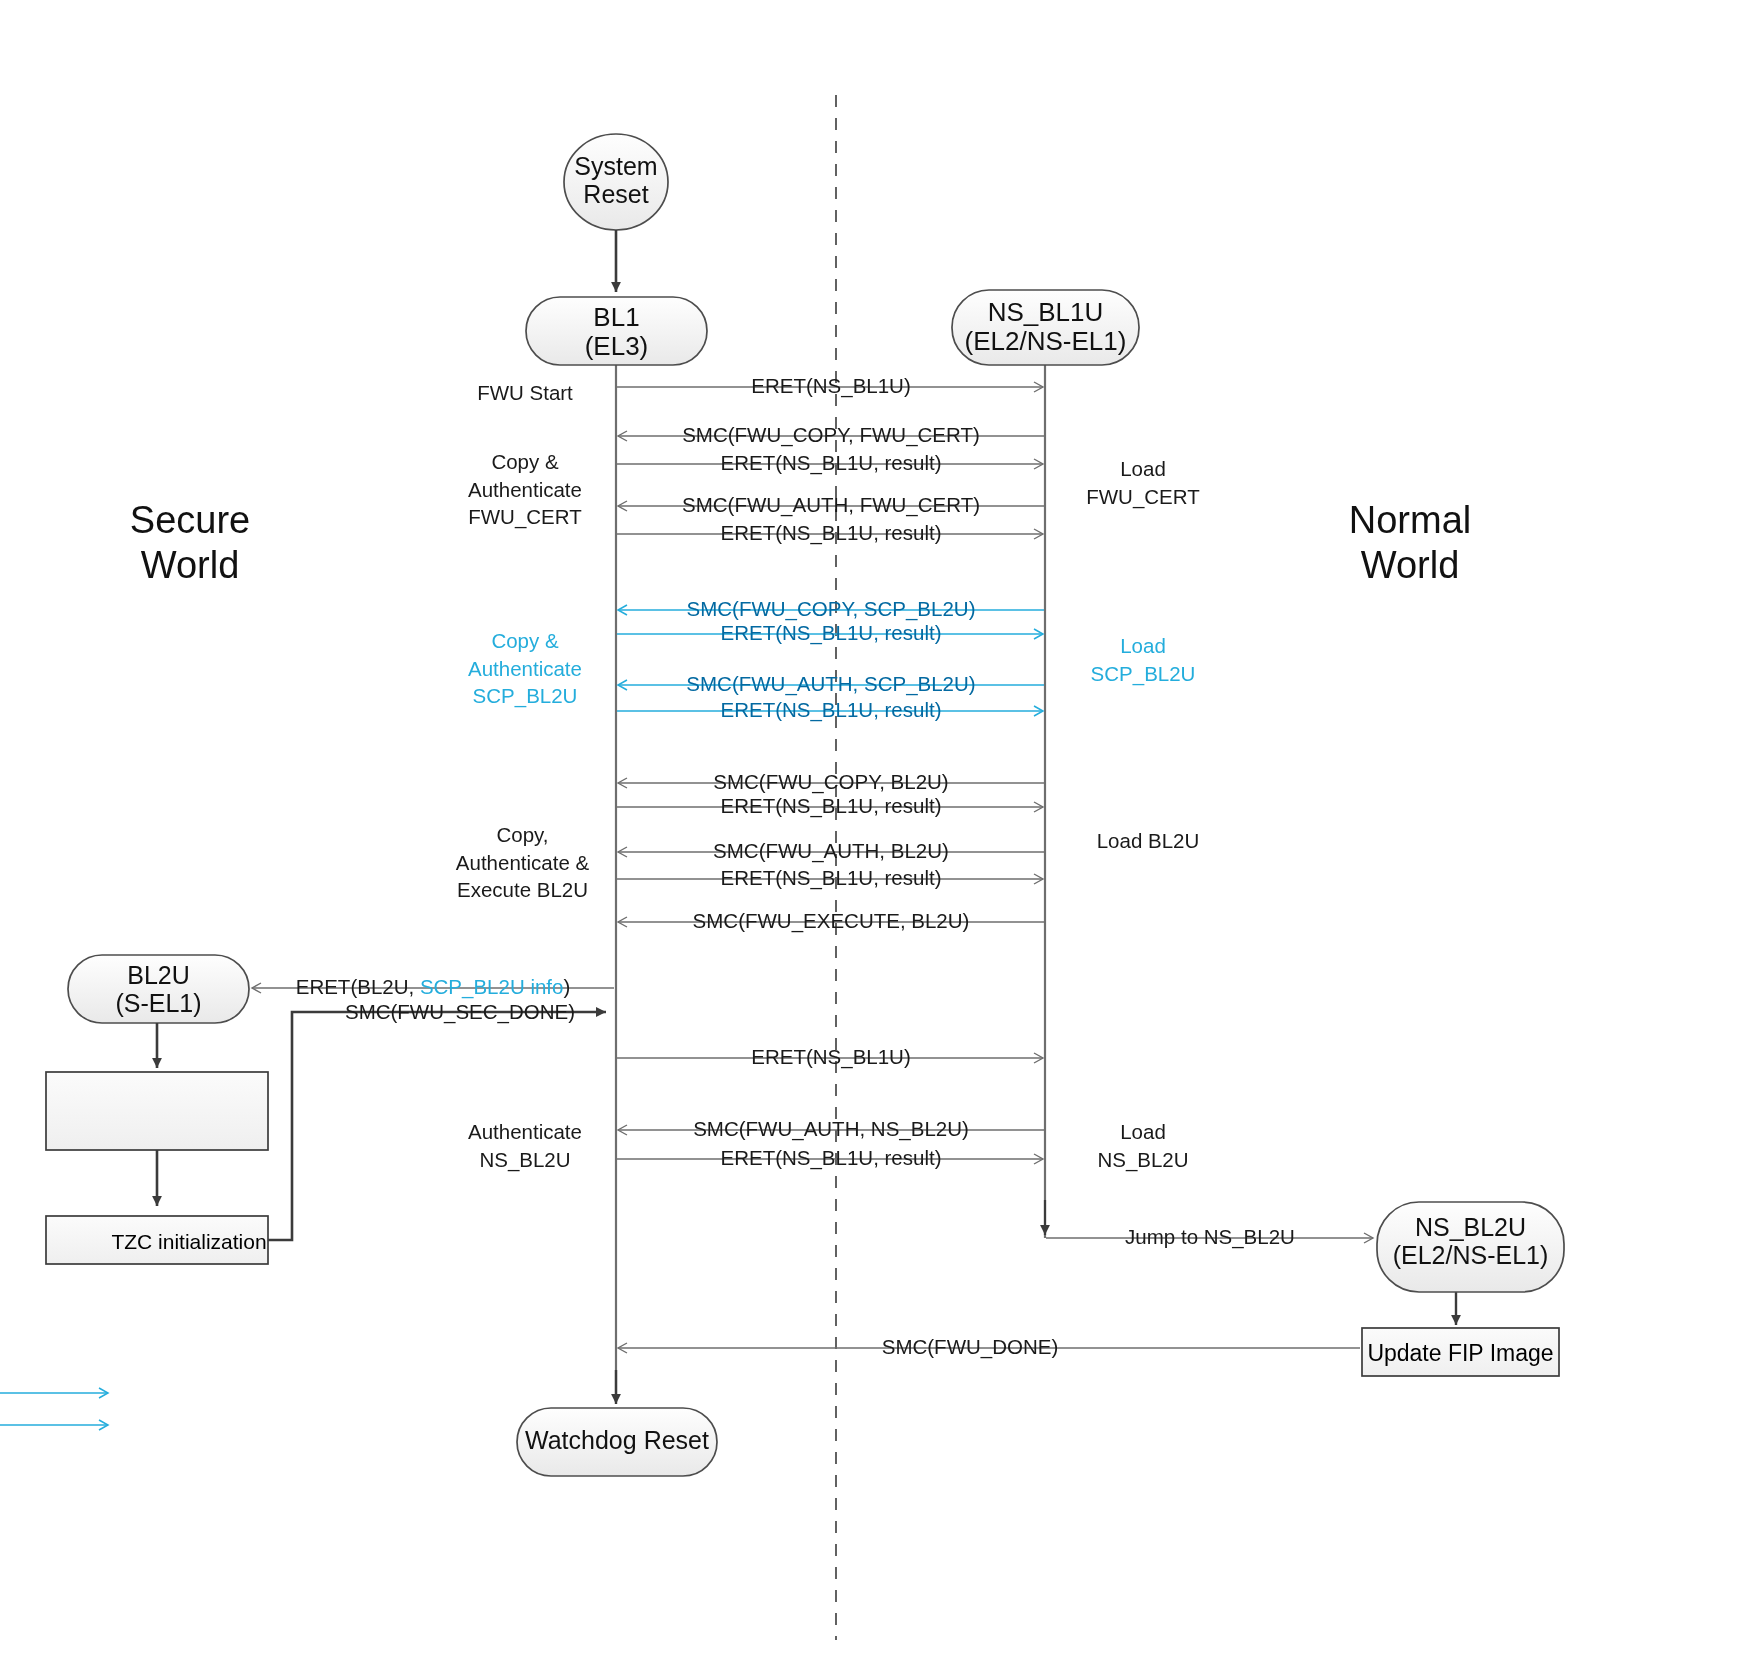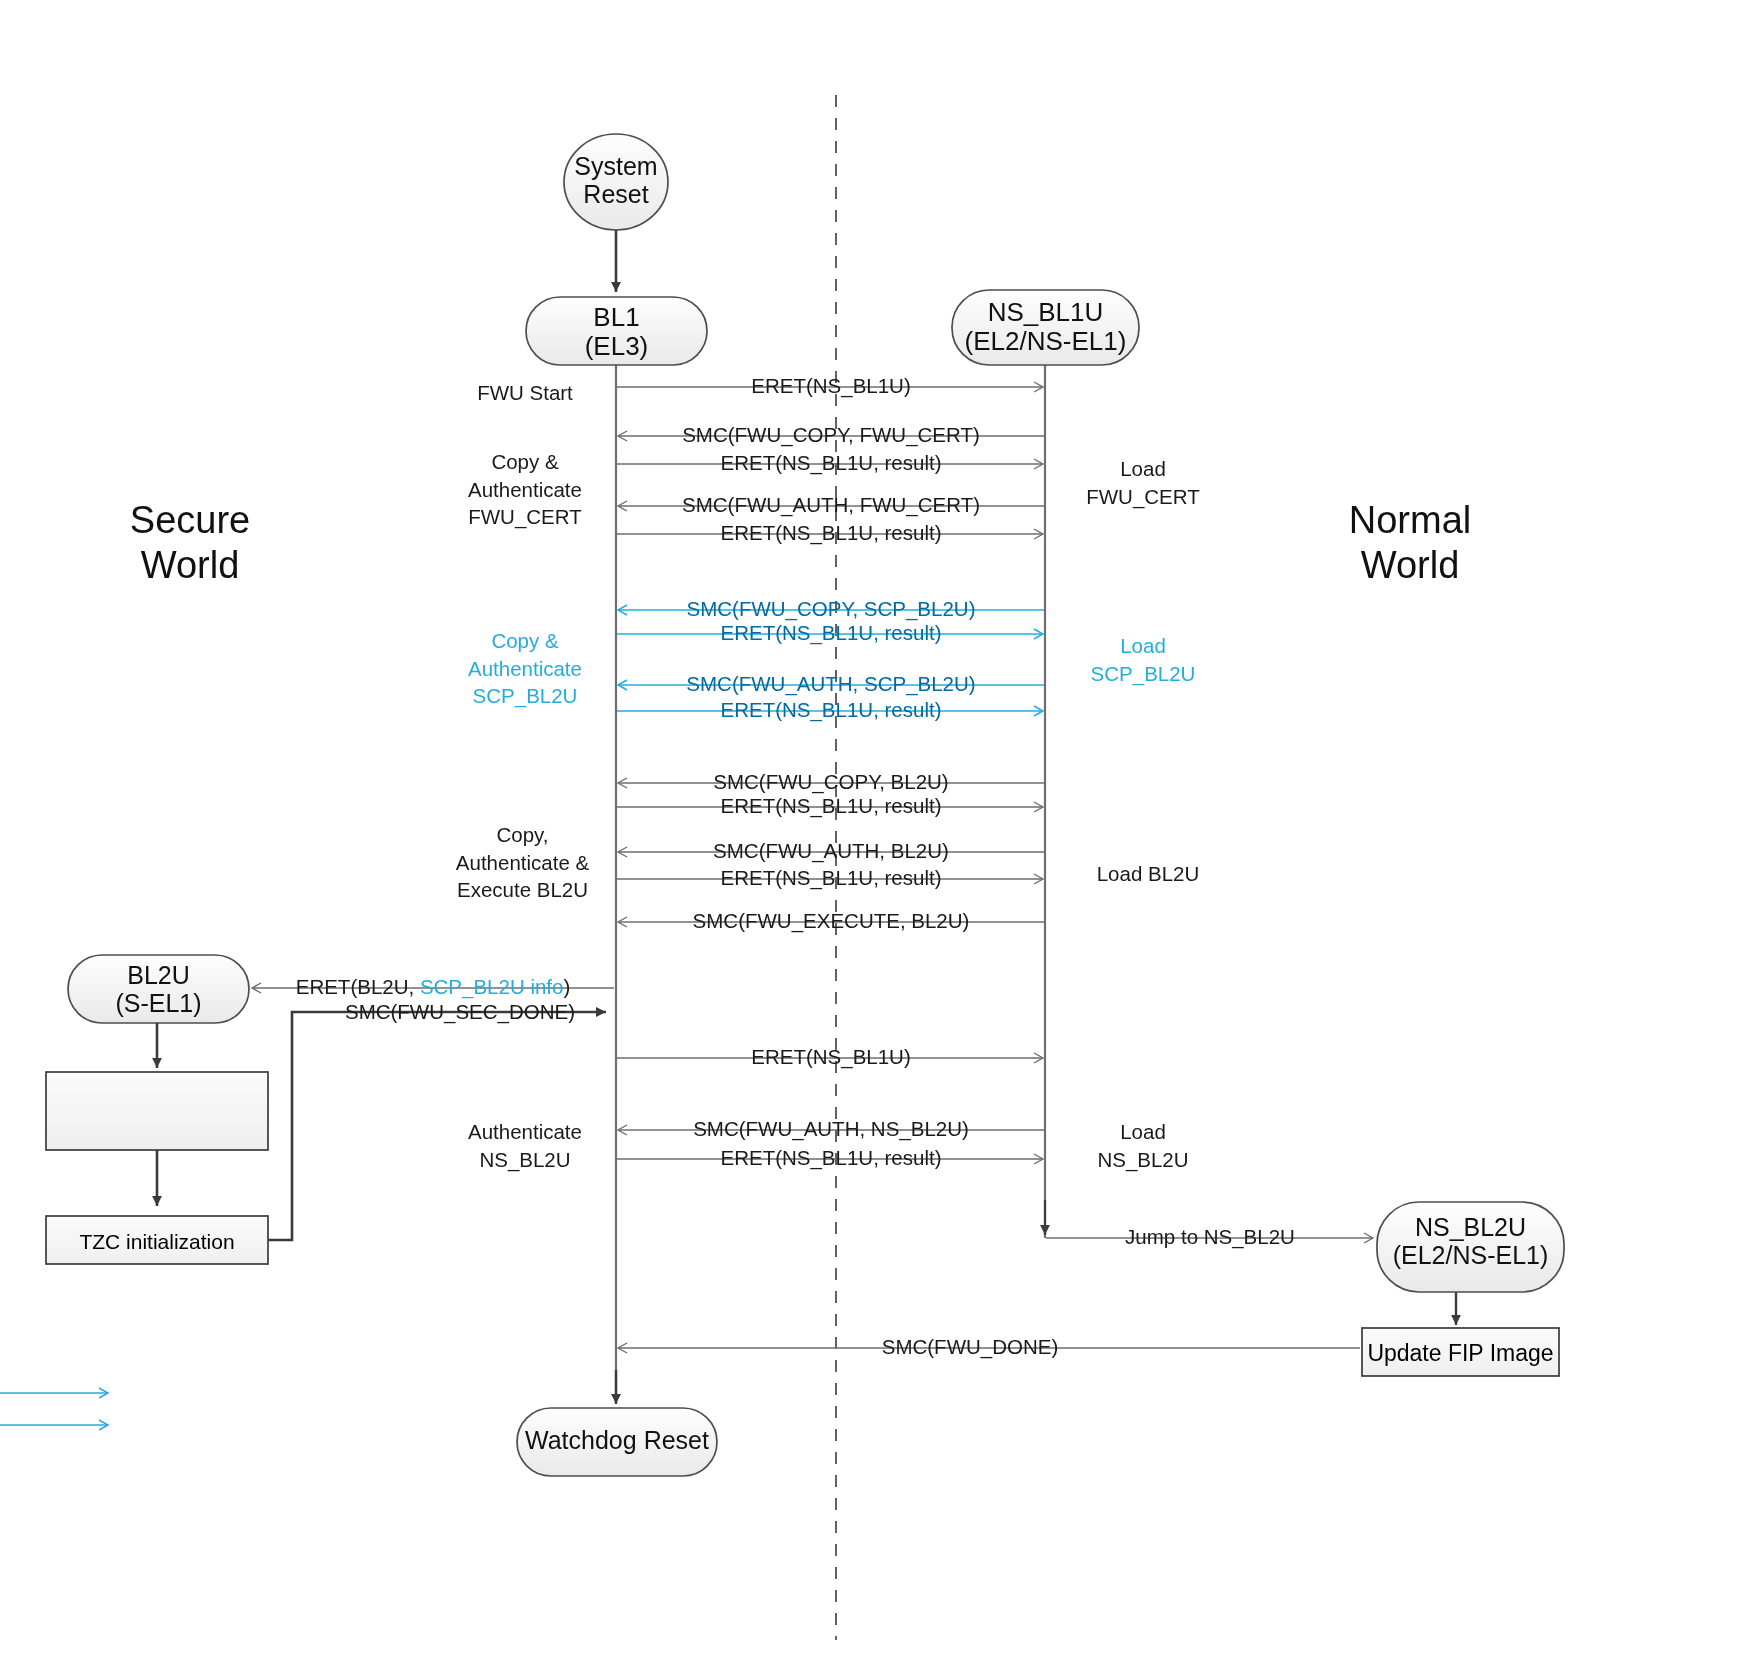--- a/index.html
+++ b/index.html
@@ -135,21 +135,21 @@
   <div class="nodeText" style="left:1367px;top:1213px;width:207px;font-size:25px;">
     <div>NS_BL2U</div>
     <div>(EL2/NS-EL1)</div>
   </div>
 
   <div class="nodeText" style="left:517px;top:1426px;width:200px;font-size:25px;">
     <div>Watchdog Reset</div>
   </div>
 
 
-  <div class="boxText" style="left:46px;top:1228px;width:222px;font-size:21px;">
+  <div class="boxText" style="left:46px;top:1228px;width:222px;font-size:21px;padding-left:32px;">
     <div>TZC initialization</div>
   </div>
 
   <div class="boxText" style="left:1362px;top:1338px;width:197px;font-size:23px;">
     <div>Update FIP Image</div>
   </div>
 
   <div class="worldlbl" style="left:60px;top:498px;width:260px;">
     <div>Secure</div>
     <div>World</div>
@@ -210,21 +210,21 @@
     <div>Load</div>
     <div>SCP_BL2U</div>
   </div>
 
   <div class="sidelbl" style="left:430px;top:821px;width:185px;">
     <div>Copy,</div>
     <div>Authenticate &amp;</div>
     <div>Execute BL2U</div>
   </div>
 
-  <div class="sidelbl" style="left:1058px;top:860px;width:180px;">Load BL2U</div>
+  <div class="sidelbl" style="left:1058px;top:827px;width:180px;">Load BL2U</div>
 
   <div class="sidelbl" style="left:440px;top:1118px;width:170px;">
     <div>Authenticate</div>
     <div>NS_BL2U</div>
   </div>
 
   <div class="sidelbl" style="left:1058px;top:1118px;width:170px;">
     <div>Load</div>
     <div>NS_BL2U</div>
   </div>

